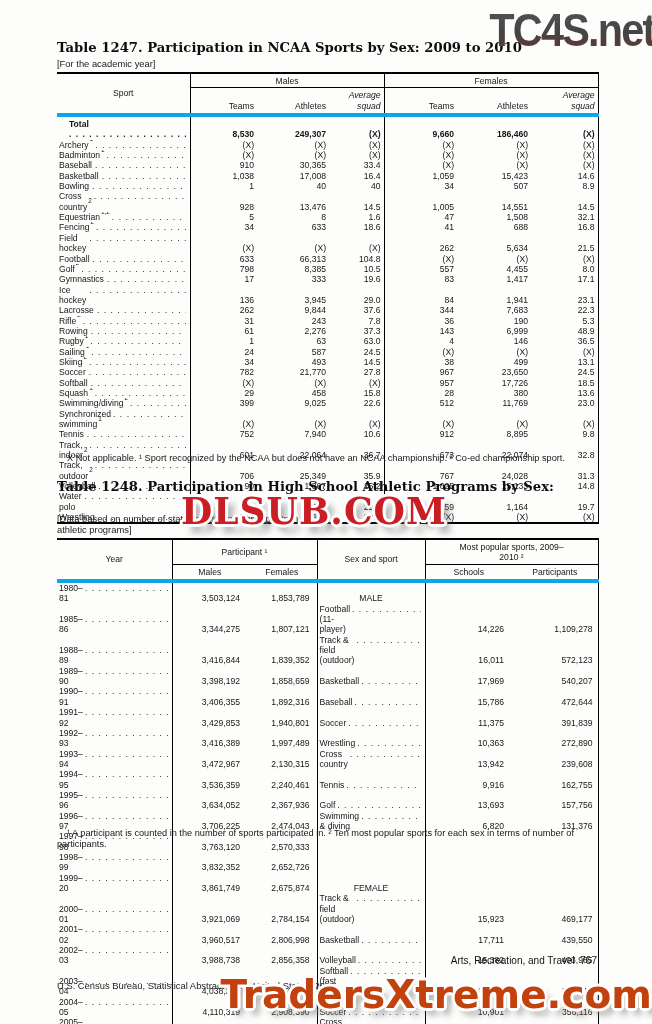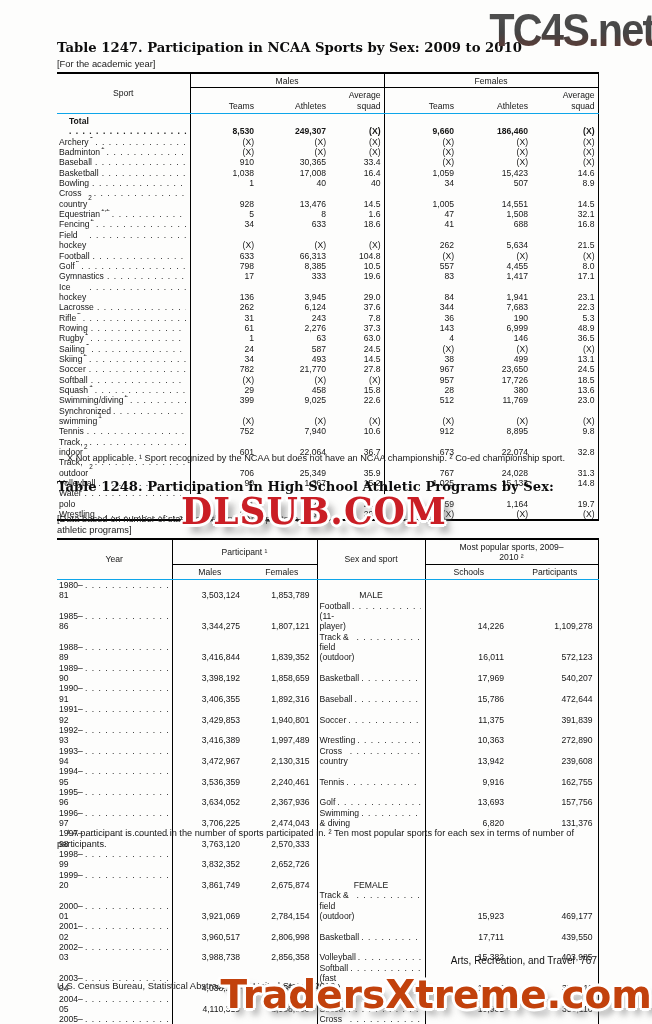--- a/index.html
+++ b/index.html
@@ -13,22 +13,22 @@
 
   
   table{border-collapse:collapse;table-layout:fixed;width:541px;
         border-top:2px solid #000;border-bottom:2px solid #000;border-right:1px solid #000;}
   th,td{padding:0;font-size:8.6px;line-height:10.35px;font-weight:normal;vertical-align:bottom;}
   thead th{vertical-align:bottom;}
   .grp{text-align:center;border-bottom:1px solid #000;padding:2px 0 1px 0;vertical-align:middle;}
   .ctr{text-align:center;vertical-align:middle;}
   .sub{text-align:center;padding:2px 0 2px 0;}
   .sub-r{text-align:right;padding:2px 8px 2px 0;}
-  .sub-avg{text-align:right;padding:2px 3px 2px 0;}
-  thead tr:last-child th, thead th[rowspan]{border-bottom:1px solid #0ea5e9;}
+  .sub-avg{text-align:right;padding:2px 3px 2px 0;font-style:italic;}
+  thead tr:last-child th, thead th[rowspan]{border-bottom:4px solid #0ea5e9;}
   .vl{border-left:1px solid #000;}
   .num{text-align:right;padding-right:8px;white-space:nowrap;}
   .avg{padding-right:3px;}
   .pr-m{padding-right:7px;margin-left:12px;} .pr-f{padding-right:7px;text-align:right;} .pr-s{padding-right:8px;} .pr-p{padding-right:5px;}
   .cellflex{display:flex;align-items:baseline;overflow:hidden;padding-left:2px;}
   .dots{flex:1 1 auto;overflow:hidden;white-space:nowrap;margin:0 4px 0 2px;color:#222;}
   .dots::after{content:". . . . . . . . . . . . . . . . . . . . . . . . . . . . . . . . . . . . . . . . . . . . . . . . . .";letter-spacing:1px;}
   sup{font-size:6.3px;line-height:0;position:relative;top:-2.5px;margin-left:1px;}
   .total-row td{font-weight:bold;padding-top:2px;}
   .total-row .cellflex{padding-left:10px;flex-direction:column;}
@@ -308,21 +308,21 @@
   </tr>
 
   <tr>
     <td>
             <div class="cellflex">
               <span><span>Lacrosse</span><sup></sup></span>
               <span class="dots"></span>
             </div>
           </td>
     <td class="num vl">262</td>
-    <td class="num">6,124</td>
+    <td class="num">9,844</td>
     <td class="num avg">37.6</td>
     <td class="num vl">344</td>
     <td class="num">7,683</td>
     <td class="num avg">22.3</td>
   </tr>
 
   <tr>
     <td>
             <div class="cellflex">
               <span><span>Rifle</span><sup>2</sup></span>

